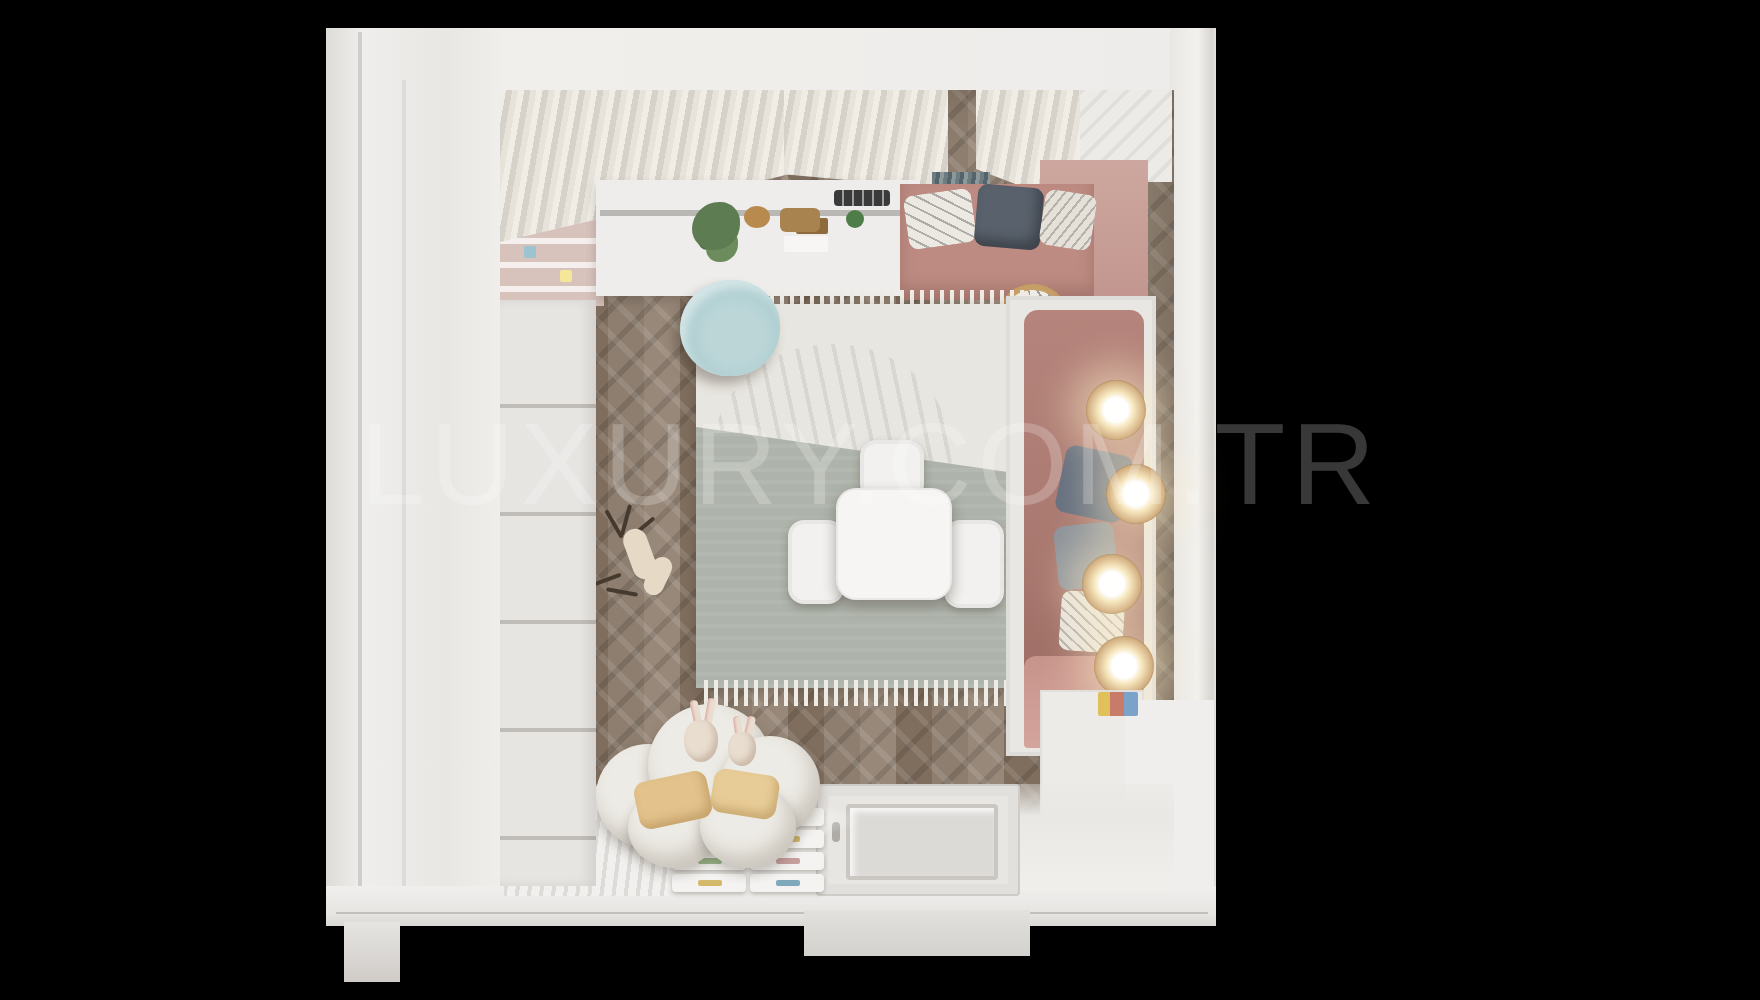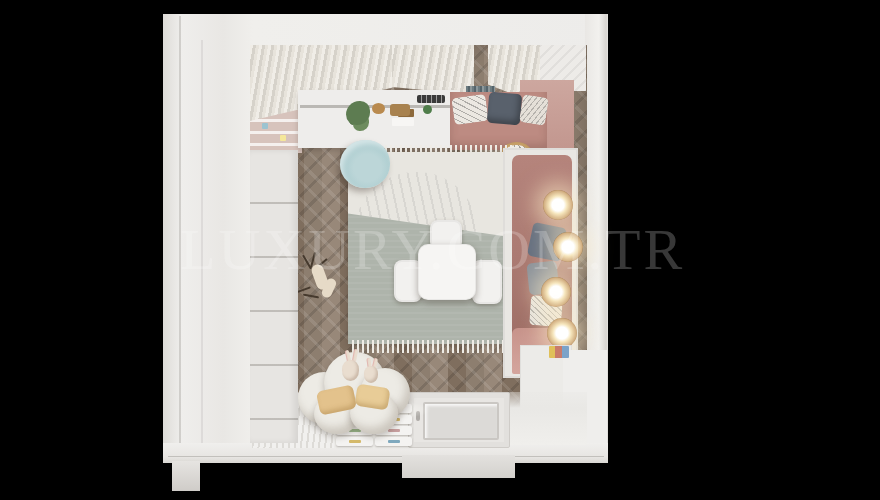--- a/index.html
+++ b/index.html
@@ -172,22 +172,22 @@
     box-shadow:inset 1px 0 1px rgba(220,150,150,.6);}
   .pillow-y{position:absolute;background:#e3c28c;border-radius:6px;
     box-shadow:inset -2px -3px 5px rgba(150,110,50,.35);}
 
   
   .wardrobe{left:250px;top:150px;width:48px;height:293px;background:#e7e5e2;
     background-image:repeating-linear-gradient(180deg, transparent 0 52px, rgba(120,115,108,.35) 52px 54px);
     box-shadow:inset -4px 0 6px rgba(0,0,0,.08);}
 
   
-  .watermark{left:180px;top:221px;width:560px;height:60px;line-height:1;
-    font-family:Liberation Serif, serif;font-size:58px;letter-spacing:3px;
+  .watermark{left:180px;top:204px;width:560px;height:60px;line-height:1;
+    font-family:Liberation Sans, sans-serif;font-size:58px;letter-spacing:3px;
     color:#ffffff;opacity:.22;white-space:nowrap;z-index:50;}
 </style>
 </head>
 <body>
 
 <div class="stage">
 
   <div class="abs room-outer"></div>
   <div class="abs seam" style="left:179px;top:16px;height:445px;"></div>
   <div class="abs seam" style="left:201px;top:40px;height:420px;opacity:.5;"></div>

